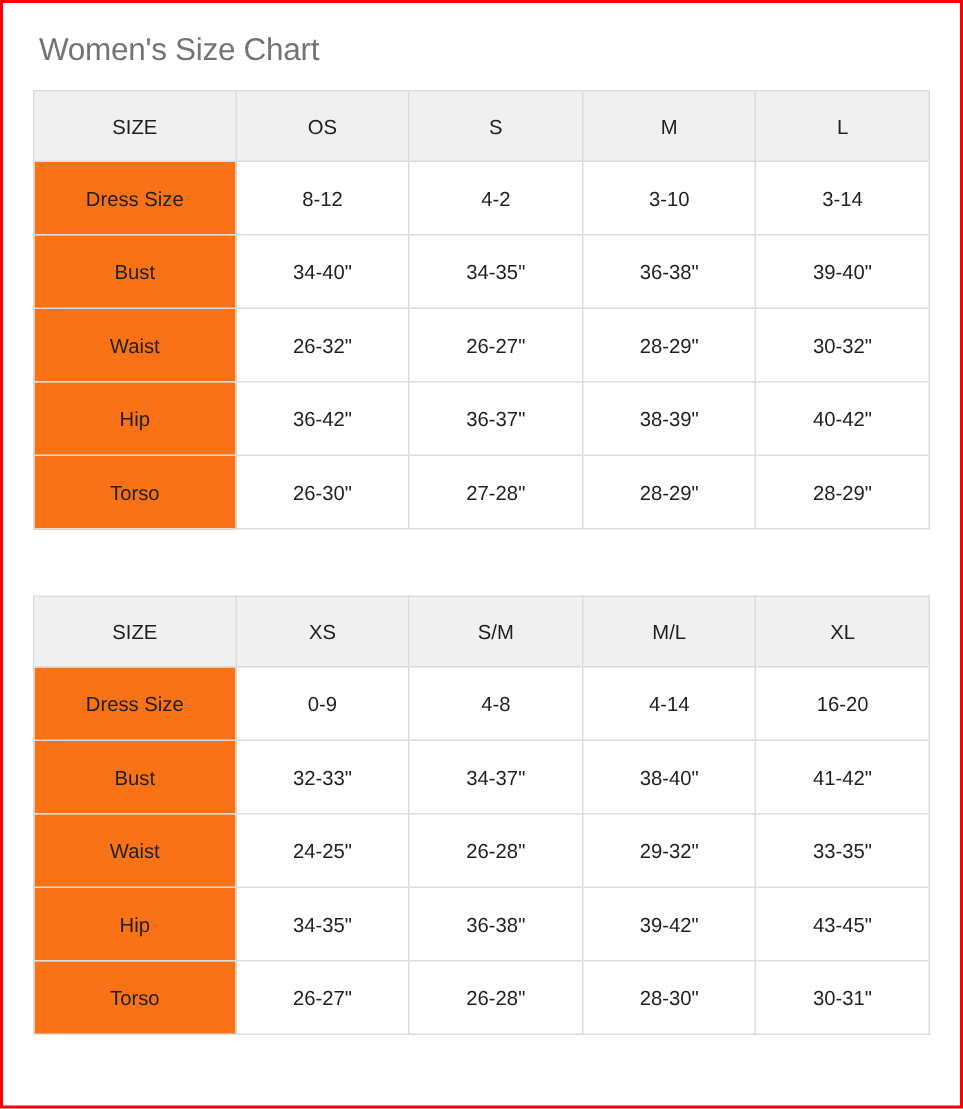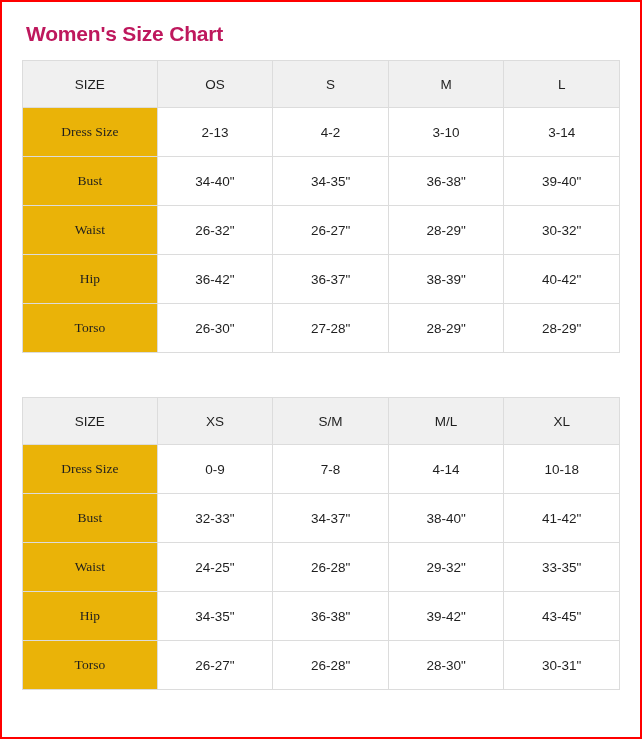--- a/index.html
+++ b/index.html
@@ -16,22 +16,22 @@
     overflow: hidden;
   }
   .page {
     padding: 16px 20px 0 20px;
     box-sizing: border-box;
     width: 100%;
     height: 100%;
   }
   .page-title {
     font-size: 21px;
-    font-weight: bold;
-    color: #be185d;
+    font-weight: normal;
+    color: #737373;
     margin: 4px 0 14px 4px;
     letter-spacing: -0.2px;
   }
   table.size-table {
     width: 100%;
     border-collapse: collapse;
     table-layout: fixed;
     margin-bottom: 44px;
     background: #ffffff;
   }
@@ -44,22 +44,21 @@
     font-weight: normal;
     height: 48px;
     padding: 0 20px;
     vertical-align: middle;
   }
   table.size-table thead td {
     background: #f0f0f0;
     height: 46px;
   }
   table.size-table tbody tr td:first-child {
-    background: #eab308;
-    font-family: Liberation Serif, serif;
+    background: #f97316;
   }
   .col-label { width: 22.5%; }
   .col-v     { width: 19.3%; }
 </style>
 </head>
 <body>
 
 <div class="page">
 
   <div class="page-title">Women's Size Chart</div>
@@ -77,21 +76,21 @@
         <td>SIZE</td>
         <td>OS</td>
         <td>S</td>
         <td>M</td>
         <td>L</td>
       </tr>
     </thead>
     <tbody>
       <tr>
         <td>Dress Size</td>
-        <td>2-13</td>
+        <td>8-12</td>
         <td>4-2</td>
         <td>3-10</td>
         <td>3-14</td>
       </tr>
       <tr>
         <td>Bust</td>
         <td>34-40"</td>
         <td>34-35"</td>
         <td>36-38"</td>
         <td>39-40"</td>
@@ -134,23 +133,23 @@
         <td>XS</td>
         <td>S/M</td>
         <td>M/L</td>
         <td>XL</td>
       </tr>
     </thead>
     <tbody>
       <tr>
         <td>Dress Size</td>
         <td>0-9</td>
-        <td>7-8</td>
+        <td>4-8</td>
         <td>4-14</td>
-        <td>10-18</td>
+        <td>16-20</td>
       </tr>
       <tr>
         <td>Bust</td>
         <td>32-33"</td>
         <td>34-37"</td>
         <td>38-40"</td>
         <td>41-42"</td>
       </tr>
       <tr>
         <td>Waist</td>

